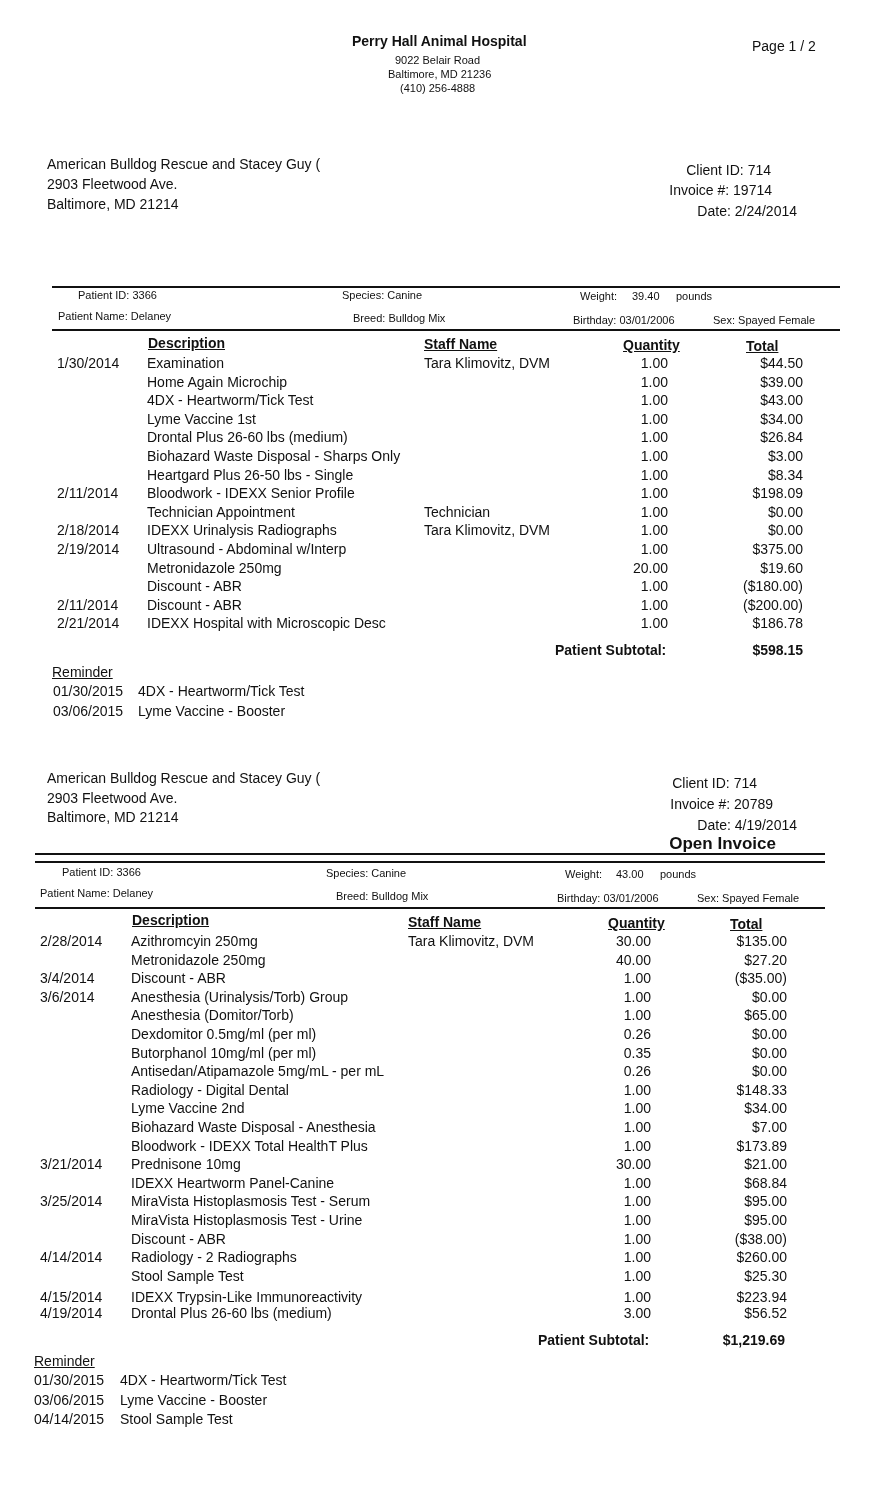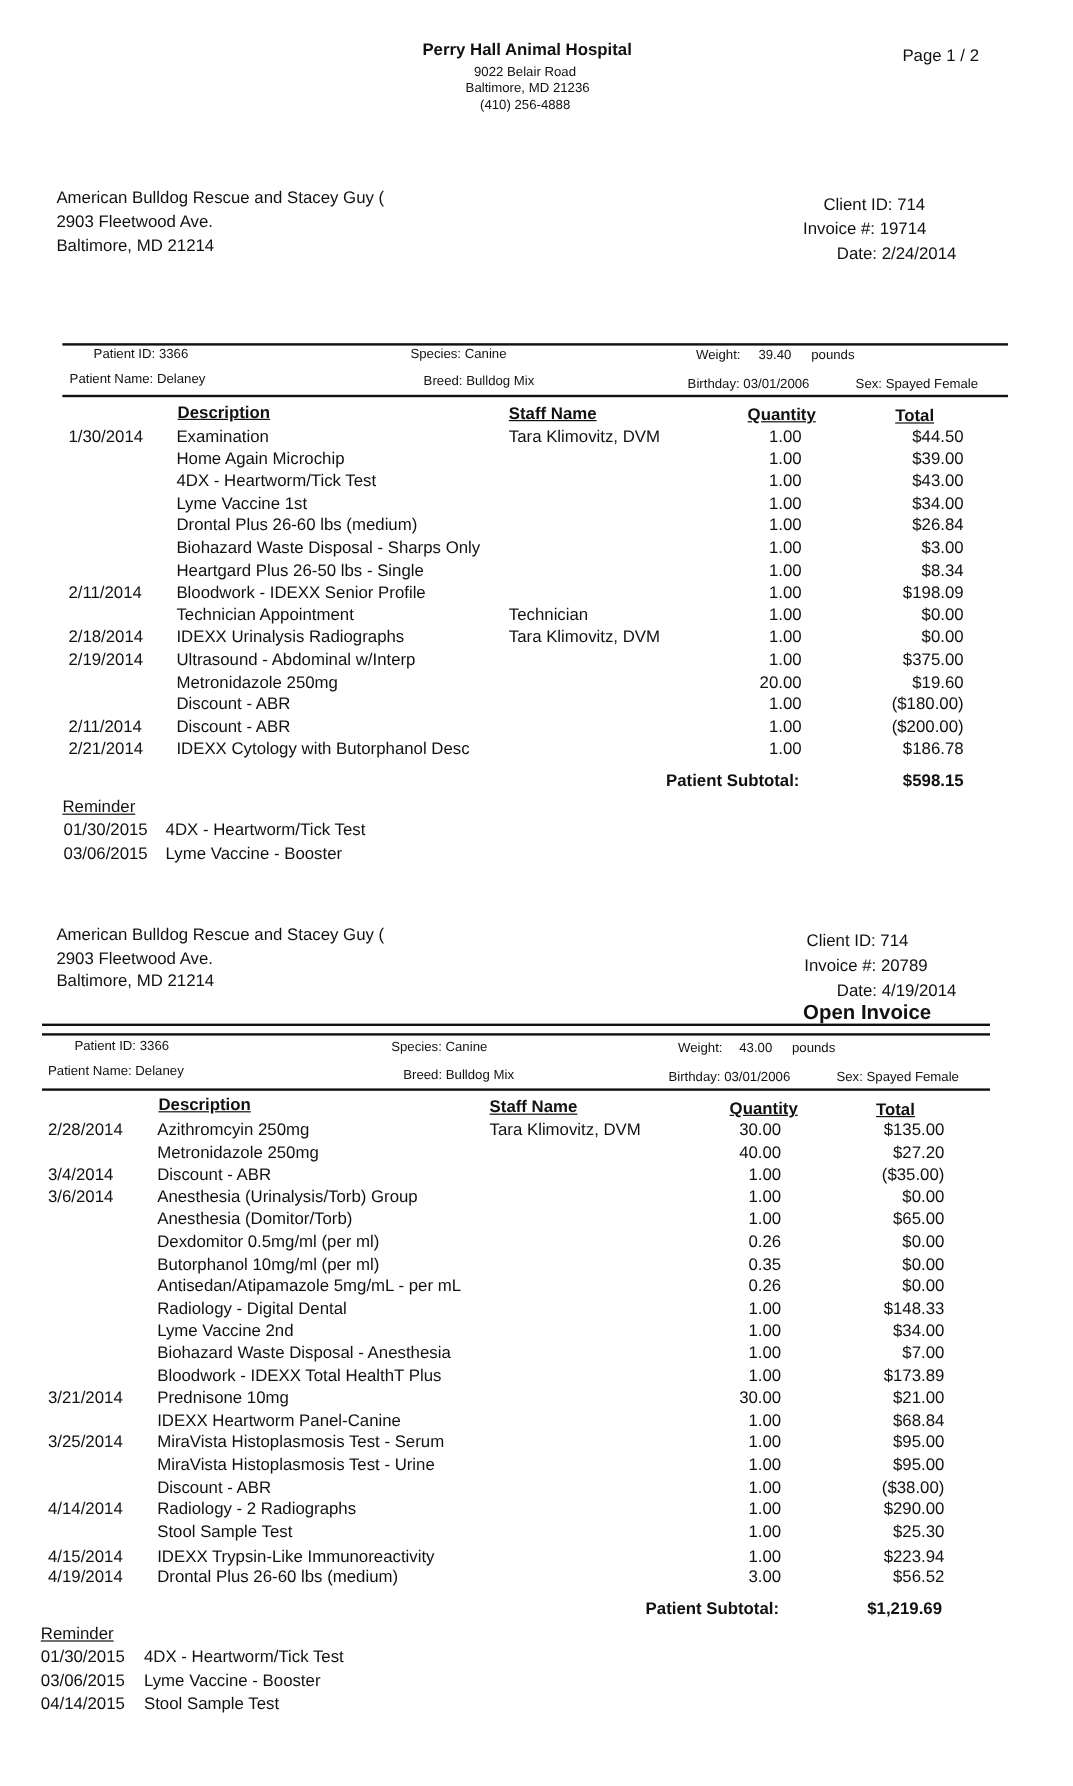--- a/index.html
+++ b/index.html
@@ -150,21 +150,21 @@
       </div>
       <div class="row" style="top: 241.8px;">
         <span style="left:57px">2/11/2014</span>
         <span style="left:147px">Discount - ABR</span>
         <span style="left:424px"></span>
         <span style="right:226px">1.00</span>
         <span style="right:91px">($200.00)</span>
       </div>
       <div class="row" style="top: 260.4px;">
         <span style="left:57px">2/21/2014</span>
-        <span style="left:147px">IDEXX Cytology with Butorphanol Desc</span>
+        <span style="left:147px">IDEXX Hospital with Microscopic Desc</span>
         <span style="left:424px"></span>
         <span style="right:226px">1.00</span>
         <span style="right:91px">$186.78</span>
       </div>
     </div>
 
   <div class="abs bold" style="left:555px;top:642px;font-size:14px;">Patient Subtotal:</div>
   <div class="abs bold rt" style="right:91px;top:642px;font-size:14px;">$598.15</div>
 
   <div class="abs remind-title" style="left:52px;top:664px;">Reminder</div>
@@ -326,21 +326,21 @@
         <span style="left:131px">Discount - ABR</span>
         <span style="left:408px"></span>
         <span style="right:243px">1.00</span>
         <span style="right:107px">($38.00)</span>
       </div>
       <div class="row" style="top: 316.2px;">
         <span style="left:40px">4/14/2014</span>
         <span style="left:131px">Radiology - 2 Radiographs</span>
         <span style="left:408px"></span>
         <span style="right:243px">1.00</span>
-        <span style="right:107px">$290.00</span>
+        <span style="right:107px">$260.00</span>
       </div>
       <div class="row" style="top: 334.8px;">
         <span style="left:40px"></span>
         <span style="left:131px">Stool Sample Test</span>
         <span style="left:408px"></span>
         <span style="right:243px">1.00</span>
         <span style="right:107px">$25.30</span>
       </div>
       <div class="row" style="top: 356px;">
         <span style="left:40px">4/15/2014</span>

